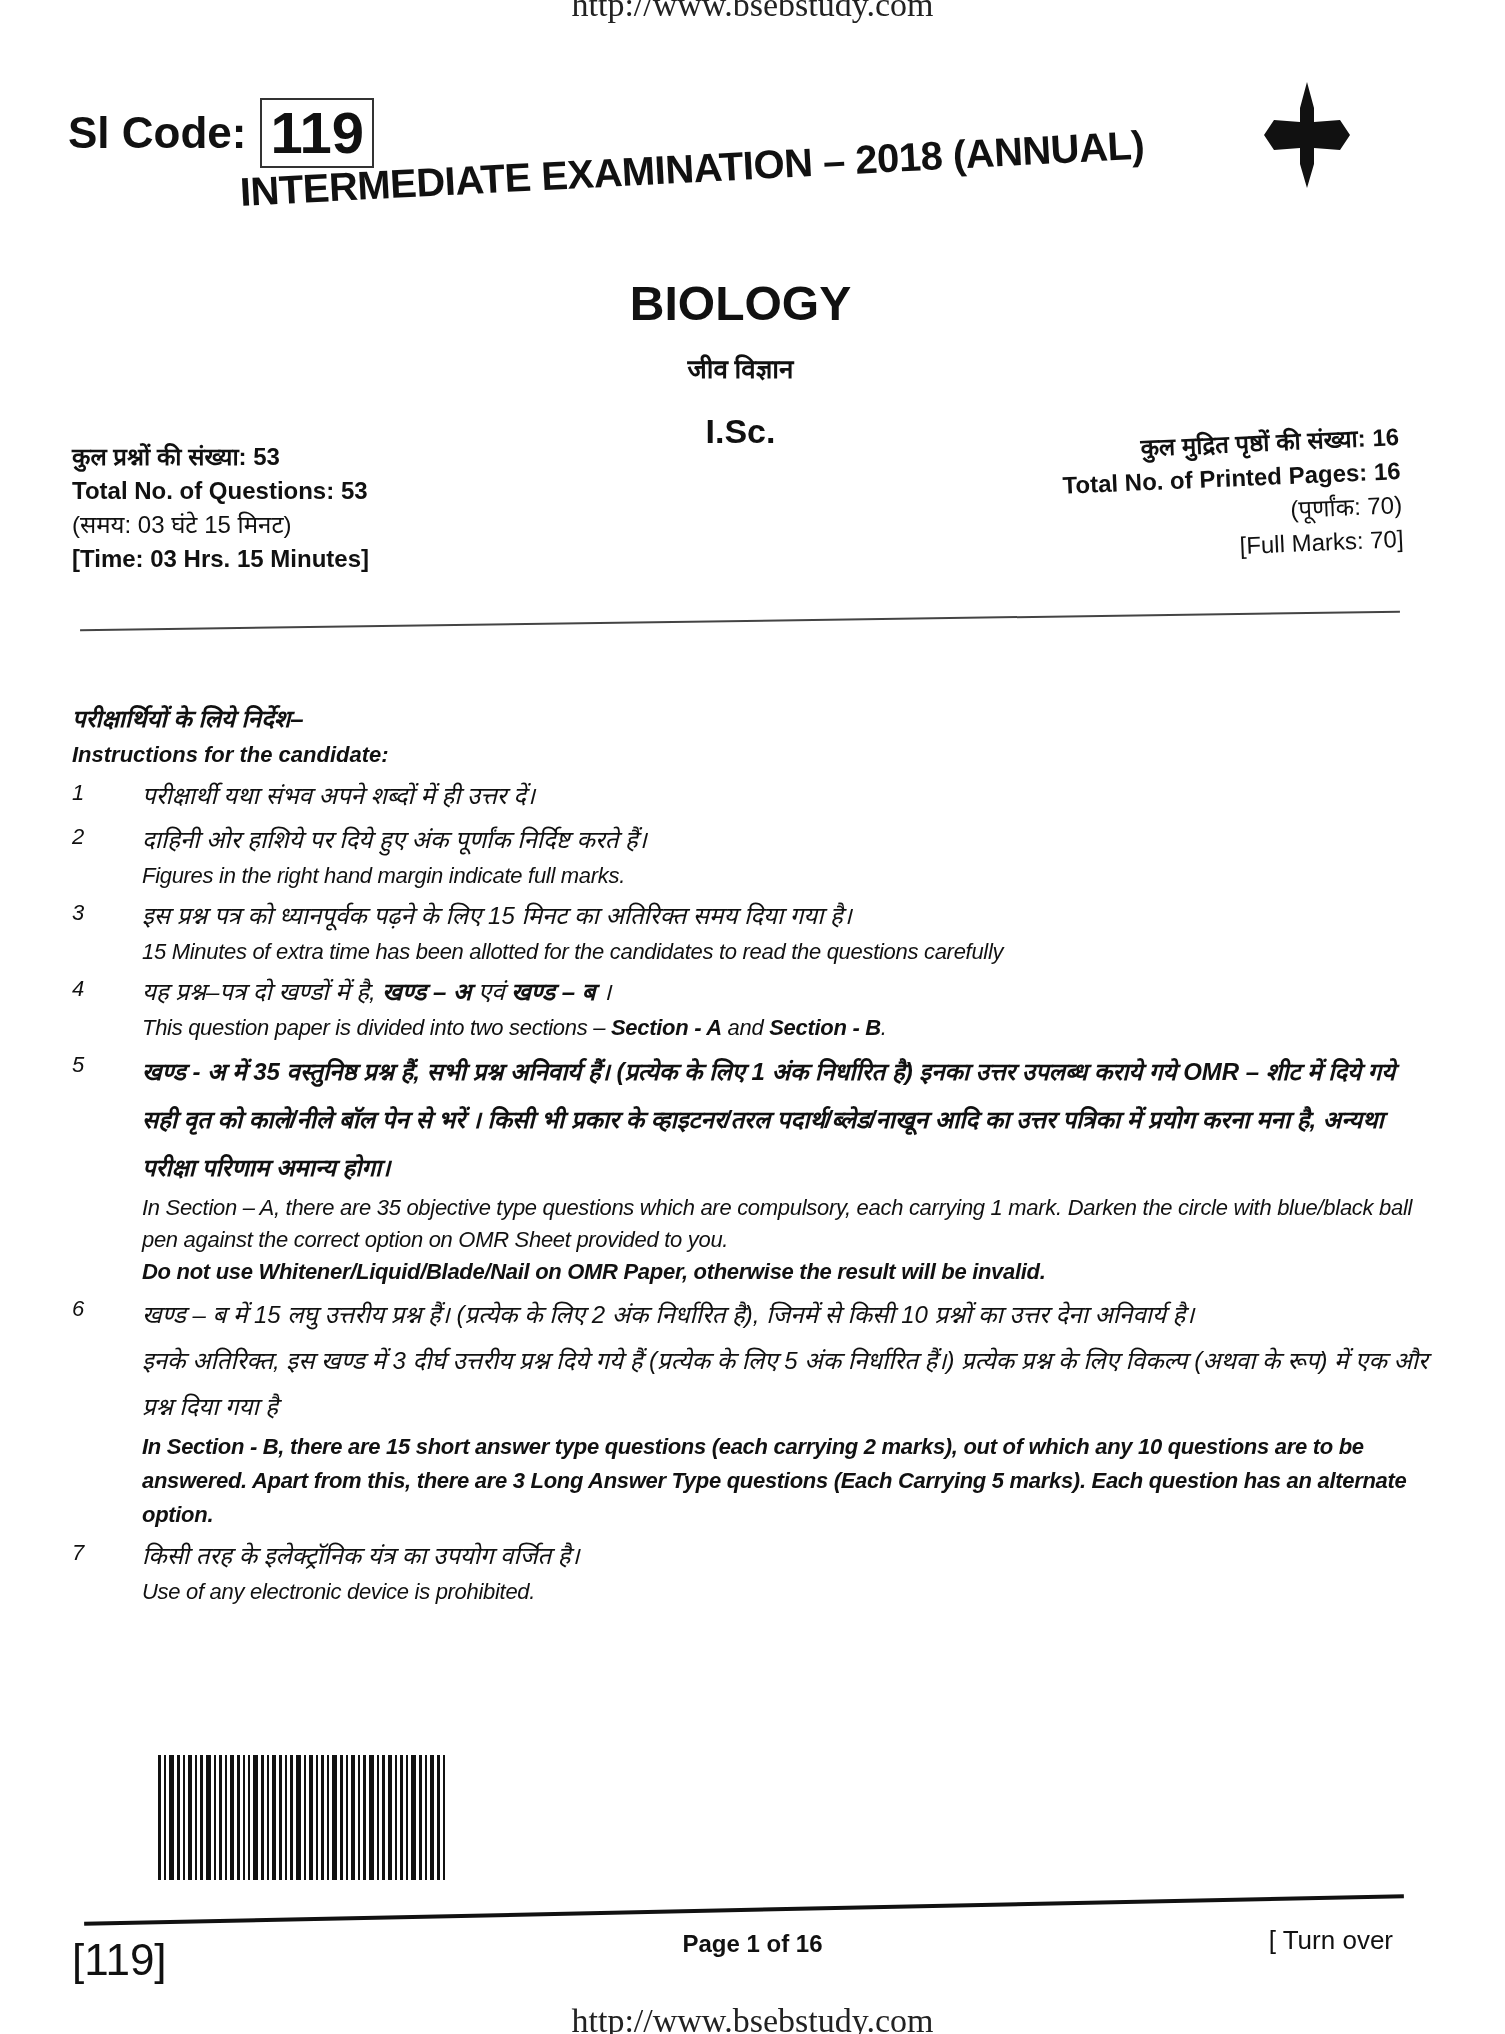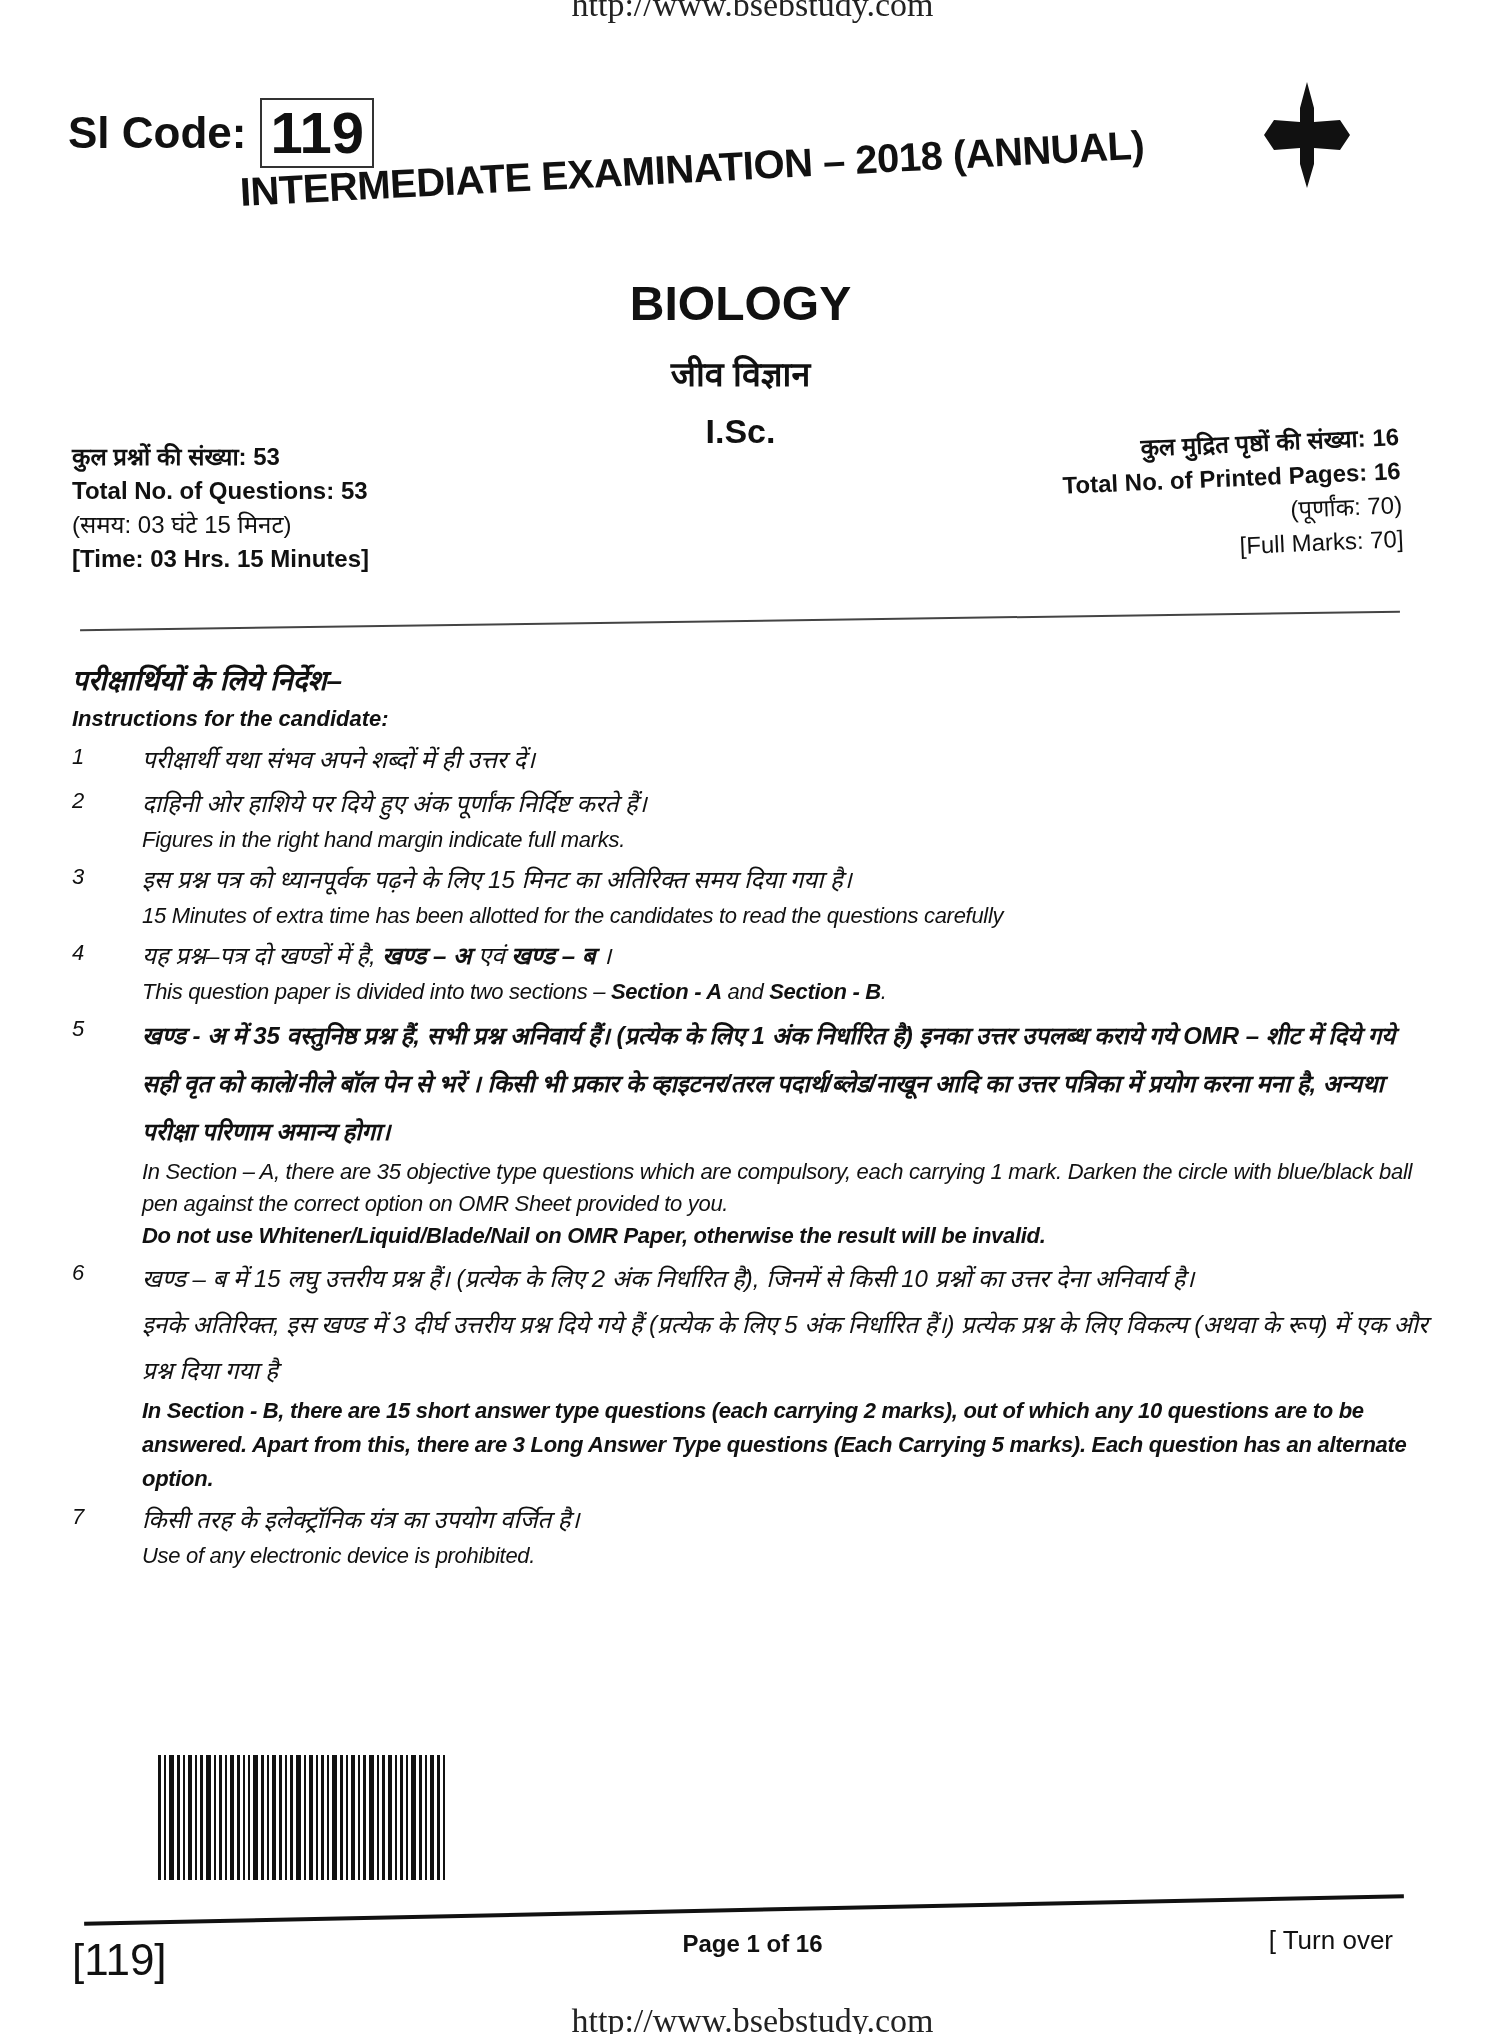--- a/index.html
+++ b/index.html
@@ -6,28 +6,28 @@
   body { width:1505px; height:2034px; position:relative; overflow:hidden; color:#111;
          font-family:"Liberation Sans", sans-serif; }
   .abs { position:absolute; }
   .url { font-family:"Liberation Serif", serif; font-size:34px; color:#222; left:0; width:1505px; text-align:center; }
   .sicode { left:68px; top:98px; font-size:44px; font-weight:bold; display:flex; align-items:center; gap:14px; }
   .codebox { border:2px solid #333; padding:0 8px; font-size:58px; line-height:66px; }
   .cross { left:1262px; top:80px; width:90px; height:110px; }
   .exam-title { left:240px; top:170px; font-size:40px; font-weight:bold; transform:rotate(-3deg); transform-origin:left; letter-spacing:-0.5px; }
   .center { left:0; width:1481px; text-align:center; }
   .biology { top:276px; font-size:48px; font-weight:bold; }
-  .hindi-sub { top:350px; font-size:34px; font-weight:bold; }
+  .hindi-sub { top:350px; font-size:26px; font-weight:bold;font-family:Liberation Serif, serif; }
   .isc { top:412px; font-size:34px; font-weight:bold; }
   .meta-l { left:72px; top:440px; font-size:24px; line-height:34px; }
   .meta-r { right:104px; top:420px; font-size:24px; line-height:34px; text-align:right; transform:rotate(-2.5deg); transform-origin:right; }
   .bold { font-weight:bold; }
   .rule-top { left:80px; top:620px; width:1320px; height:2px; background:#444; transform:rotate(-0.8deg); }
   .instr { left:72px; top:660px; width:1360px; font-size:22px; }
-  .instr .h-hi { font-style:italic; font-weight:bold; font-size:28px; margin-bottom:8px; }
+  .instr .h-hi { font-style:italic; font-weight:bold; font-size:24px; margin-bottom:8px;margin-top:41px; }
   .instr .h-en { font-style:italic; font-weight:bold; margin-bottom:8px; }
   .item { display:flex; margin-bottom:4px; }
   .num { width:70px; font-style:italic; padding-top:4px; }
   .body { flex:1; }
   .hi { font-style:italic; font-size:24px; line-height:40px; }
   .en { font-style:italic; line-height:32px; letter-spacing:-0.3px; }
   .en.b { font-weight:bold; }
   .u { font-weight:bold; }
   .barcode { left:158px; top:1755px; height:125px; display:flex; align-items:stretch; gap:3px; }
   .barcode span { background:#111; display:block; }

